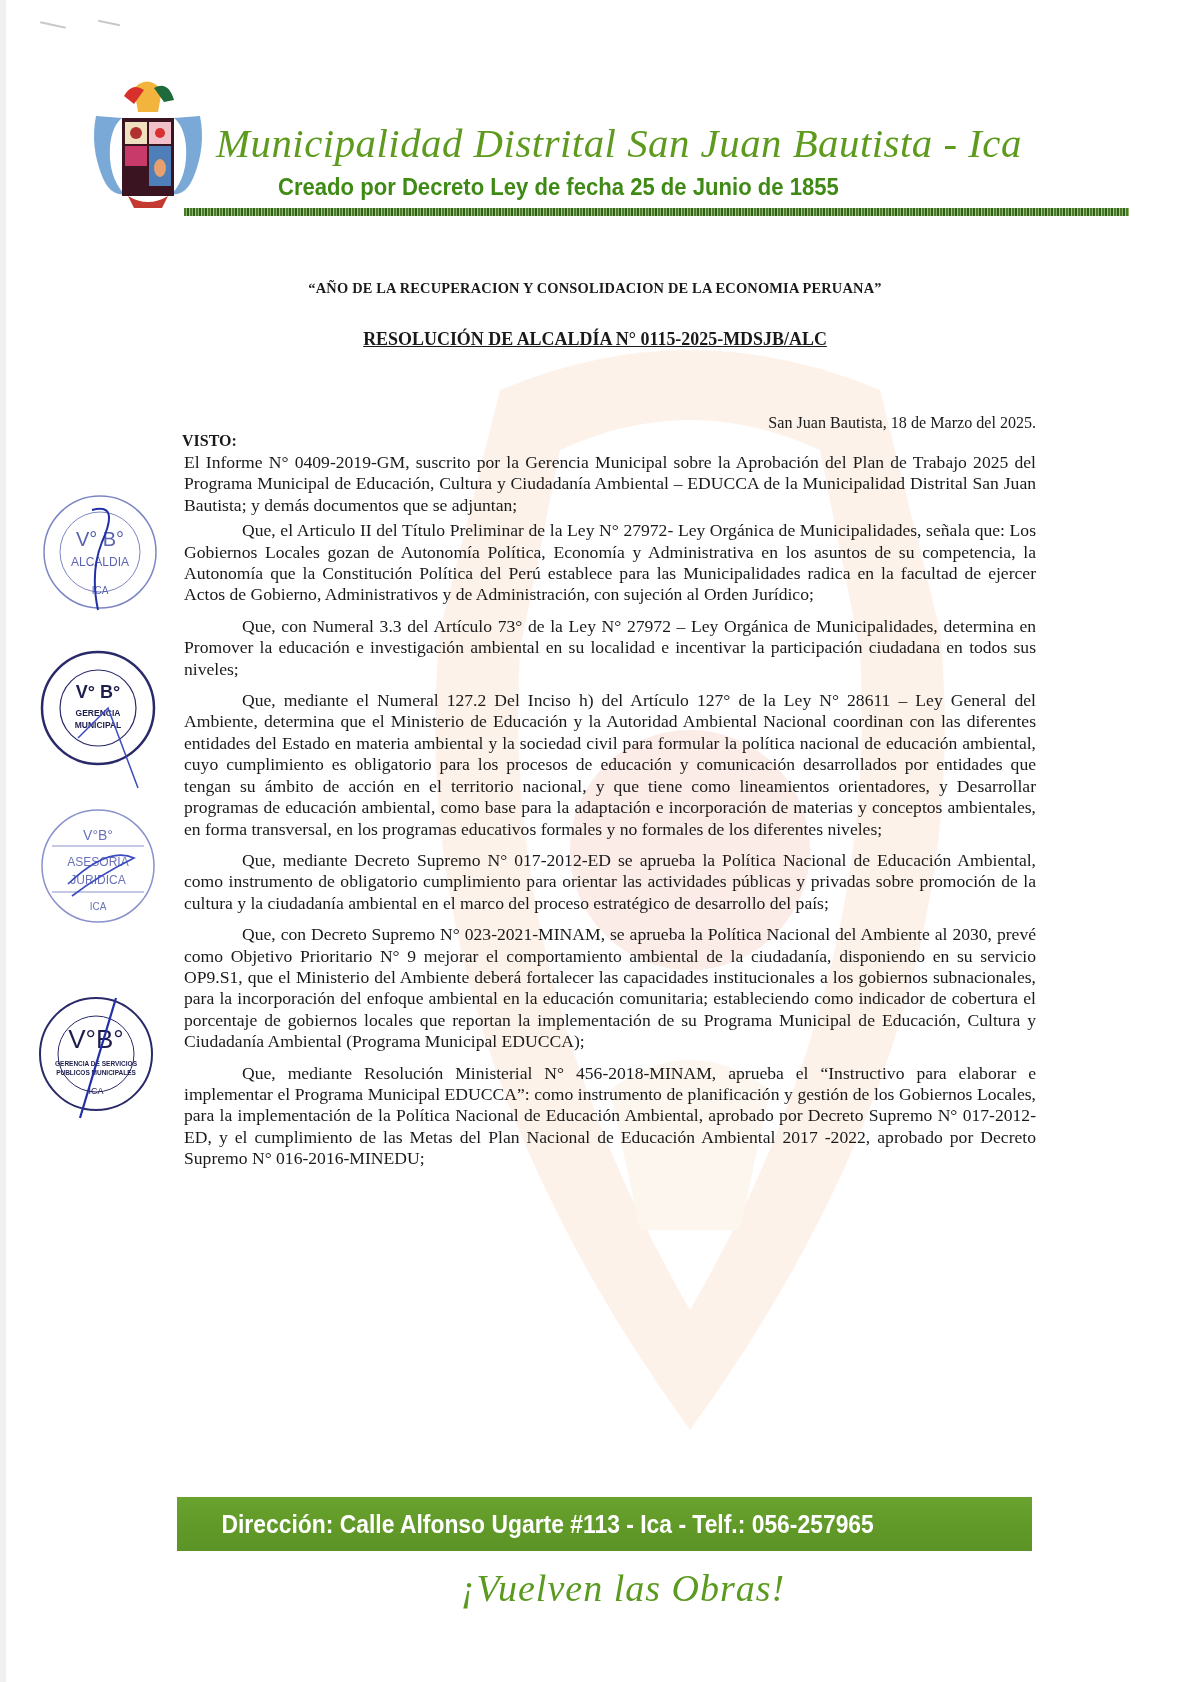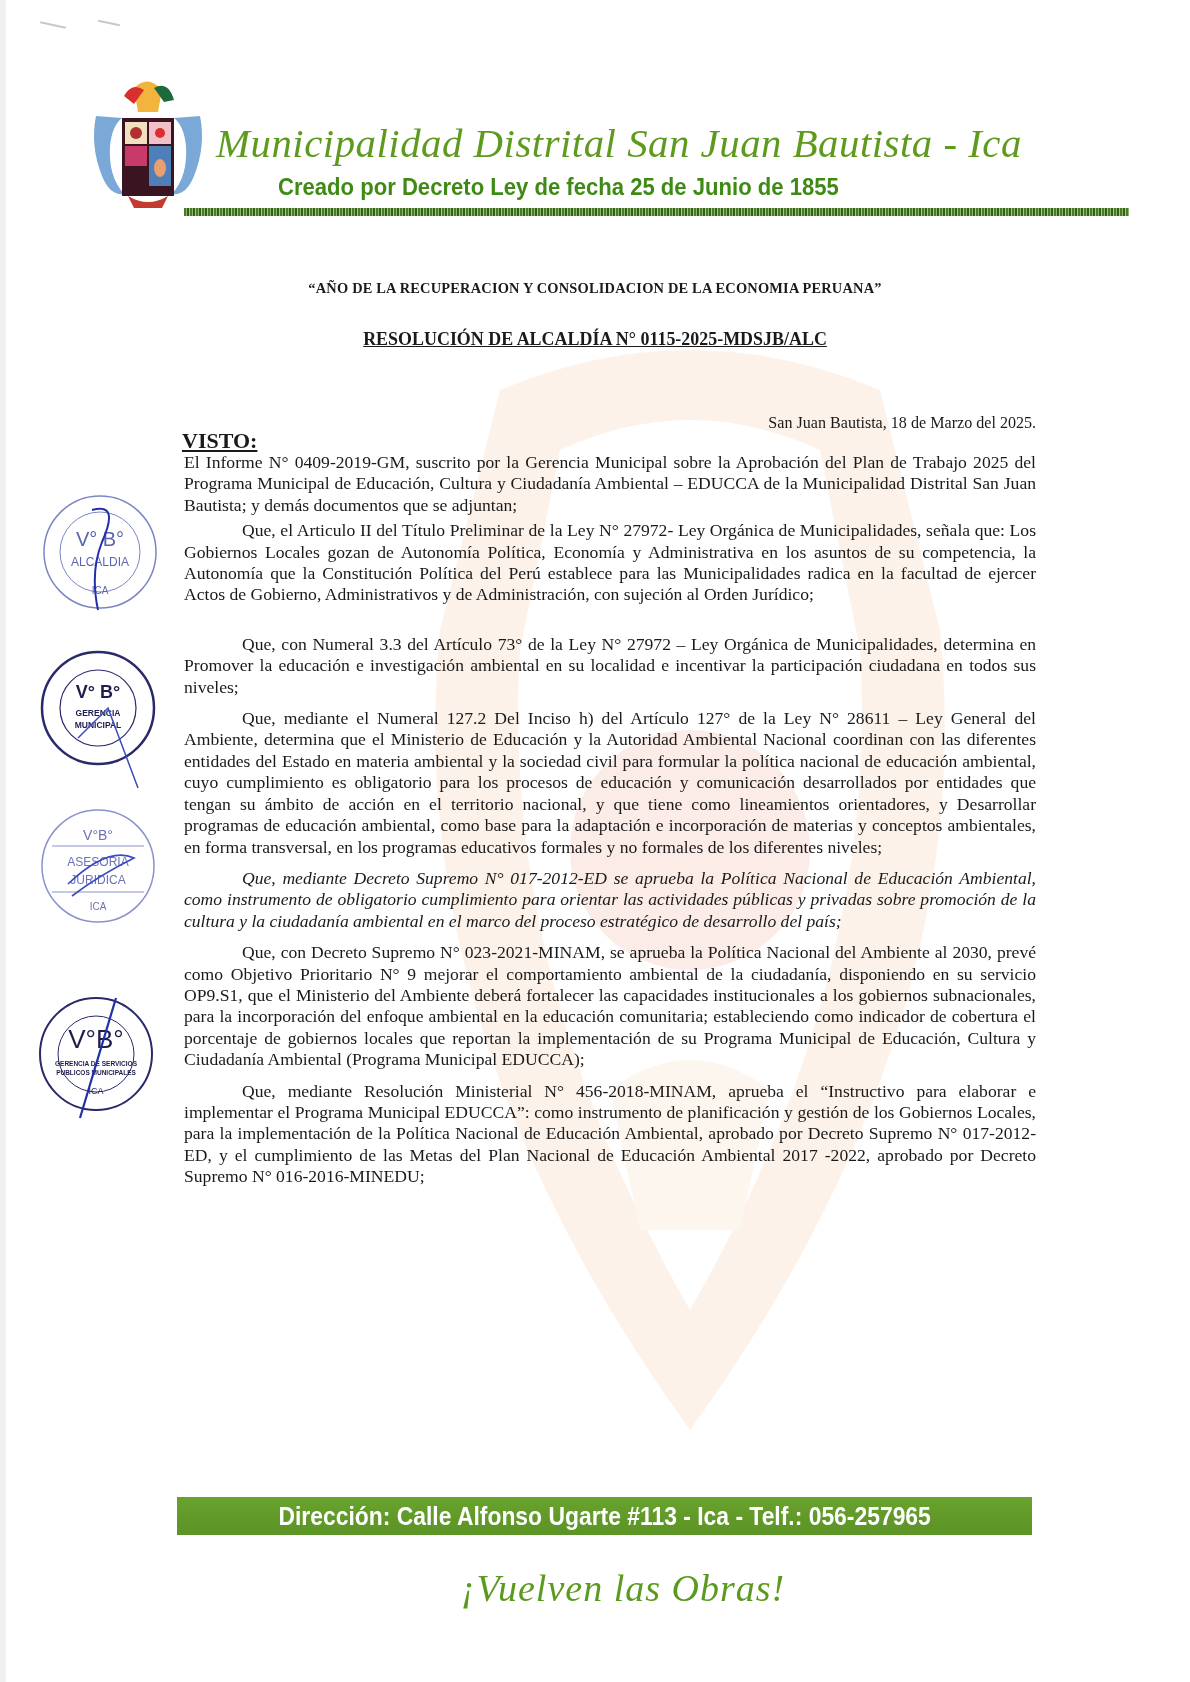--- a/index.html
+++ b/index.html
@@ -41,35 +41,35 @@
   }
   .date-line {
     position:absolute; right:154px; top:412px; font-size:17.5px; transform:scaleX(0.92); transform-origin:right;
   }
 
   .body-text {
     position:absolute; left:184px; width:852px; top:430px;
     font-size:17.6px; line-height:21.4px; text-align:justify;
   }
   .section-head {
-    font-weight:bold; text-decoration:underline; font-size:22px; margin:0 0 0 -2px; line-height:22px;
+    font-weight:bold; font-size:16px; margin:0 0 0 -2px; line-height:22px;
     font-family:"Liberation Serif", serif;
   }
   .para { margin:0; }
   .indent { text-indent:58px; margin-top:7px; }
   .visto-p { margin:0 0 4px 0; }
 
   
   .stamp { position:absolute; width:120px; height:120px; border-radius:50%;text-align:center; }
   .stamp svg { width:100%; height:100%; overflow:visible; }
 
   
   .footer-bar {
-    position:absolute; left:177px; top:1497px; width:855px; height:38px;
-    background:linear-gradient(#6aa22e,#5b9325); display:flex; align-items:center; justify-content:center;
+    position:absolute; left:177px; top:1497px; width:855px; height:54px;
+    background:linear-gradient(#6aa22e,#5b9325); display:flex; align-items:center; justify-content:flex-start;
   }
   .footer-bar span {
     color:#ffffff; font-family:"Liberation Sans", sans-serif; font-weight:bold; font-size:26px;
     transform:scaleX(0.88); white-space:nowrap;
   }
   .slogan {
     position:absolute; left:0; width:1190px; top:1566px; text-align:center;
     font-family:"Liberation Serif", serif; font-style:italic; font-size:38px; color:#5a9a1e;
     letter-spacing:1px;
     padding-left:28px;
@@ -114,23 +114,23 @@
 </div>
 
 <div class="year-line">“AÑO DE LA RECUPERACION Y CONSOLIDACION DE LA ECONOMIA PERUANA”</div>
 <div class="res-title">RESOLUCIÓN DE ALCALDÍA N° 0115-2025-MDSJB/ALC</div>
 <div class="date-line">San Juan Bautista, 18 de Marzo del 2025.</div>
 
 <div class="body-text">
   <div class="section-head">VISTO:</div>
   <p class="para visto-p">El Informe N° 0409-2019-GM, suscrito por la Gerencia Municipal sobre la Aprobación del Plan de Trabajo 2025 del Programa Municipal de Educación, Cultura y Ciudadanía Ambiental – EDUCCA de la Municipalidad Distrital San Juan Bautista; y demás documentos que se adjuntan;</p>
   <p class="para indent" style="margin-top:2px;">Que, el Articulo II del Título Preliminar de la Ley N° 27972- Ley Orgánica de Municipalidades, señala que: Los Gobiernos Locales gozan de Autonomía Política, Economía y Administrativa en los asuntos de su competencia, la Autonomía que la Constitución Política del Perú establece para las Municipalidades radica en la facultad de ejercer Actos de Gobierno, Administrativos y de Administración, con sujeción al Orden Jurídico;</p>
-  <p class="para indent" style="margin-top:28px;">Que, con Numeral 3.3 del Artículo 73° de la Ley N° 27972 – Ley Orgánica de Municipalidades, determina en Promover la educación e investigación ambiental en su localidad e incentivar la participación ciudadana en todos sus niveles;</p>
+  <p class="para indent" style="margin-top:10px;">Que, con Numeral 3.3 del Artículo 73° de la Ley N° 27972 – Ley Orgánica de Municipalidades, determina en Promover la educación e investigación ambiental en su localidad e incentivar la participación ciudadana en todos sus niveles;</p>
   <p class="para indent" style="margin-top:10px;">Que, mediante el Numeral 127.2 Del Inciso h) del Artículo 127° de la Ley N° 28611 – Ley General del Ambiente, determina que el Ministerio de Educación y la Autoridad Ambiental Nacional coordinan con las diferentes entidades del Estado en materia ambiental y la sociedad civil para formular la política nacional de educación ambiental, cuyo cumplimiento es obligatorio para los procesos de educación y comunicación desarrollados por entidades que tengan su ámbito de acción en el territorio nacional, y que tiene como lineamientos orientadores, y Desarrollar programas de educación ambiental, como base para la adaptación e incorporación de materias y conceptos ambientales, en forma transversal, en los programas educativos formales y no formales de los diferentes niveles;</p>
-  <p class="para indent" style="margin-top:10px;font-style:italic;">Que, mediante Decreto Supremo N° 017-2012-ED se aprueba la Política Nacional de Educación Ambiental, como instrumento de obligatorio cumplimiento para orientar las actividades públicas y privadas sobre promoción de la cultura y la ciudadanía ambiental en el marco del proceso estratégico de desarrollo del país;</p>
+  <p class="para indent" style="margin-top:10px;">Que, mediante Decreto Supremo N° 017-2012-ED se aprueba la Política Nacional de Educación Ambiental, como instrumento de obligatorio cumplimiento para orientar las actividades públicas y privadas sobre promoción de la cultura y la ciudadanía ambiental en el marco del proceso estratégico de desarrollo del país;</p>
   <p class="para indent" style="margin-top:10px;">Que, con Decreto Supremo N° 023-2021-MINAM, se aprueba la Política Nacional del Ambiente al 2030, prevé como Objetivo Prioritario N° 9 mejorar el comportamiento ambiental de la ciudadanía, disponiendo en su servicio OP9.S1, que el Ministerio del Ambiente deberá fortalecer las capacidades institucionales a los gobiernos subnacionales, para la incorporación del enfoque ambiental en la educación comunitaria; estableciendo como indicador de cobertura el porcentaje de gobiernos locales que reportan la implementación de su Programa Municipal de Educación, Cultura y Ciudadanía Ambiental (Programa Municipal EDUCCA);</p>
   <p class="para indent" style="margin-top:10px;">Que, mediante Resolución Ministerial N° 456-2018-MINAM, aprueba el “Instructivo para elaborar e implementar el Programa Municipal EDUCCA”: como instrumento de planificación y gestión de los Gobiernos Locales, para la implementación de la Política Nacional de Educación Ambiental, aprobado por Decreto Supremo N° 017-2012-ED, y el cumplimiento de las Metas del Plan Nacional de Educación Ambiental 2017 -2022, aprobado por Decreto Supremo N° 016-2016-MINEDU;</p>
 </div>
 
 <div class="stamp" style="left:40px;top:492px;">
   <svg viewBox="0 0 120 120">
     <circle cx="60" cy="60" r="56" fill="none" stroke="#7d86c4" stroke-width="1.5"></circle>
     <circle cx="60" cy="60" r="40" fill="none" stroke="#7d86c4" stroke-width="1"></circle>
     <text x="60" y="54" text-anchor="middle" font-family="Liberation Sans, sans-serif" font-size="20" fill="#5a64b0">V° B°</text>
     <text x="60" y="74" text-anchor="middle" font-family="Liberation Sans, sans-serif" font-size="12" fill="#5a64b0">ALCALDIA</text>

